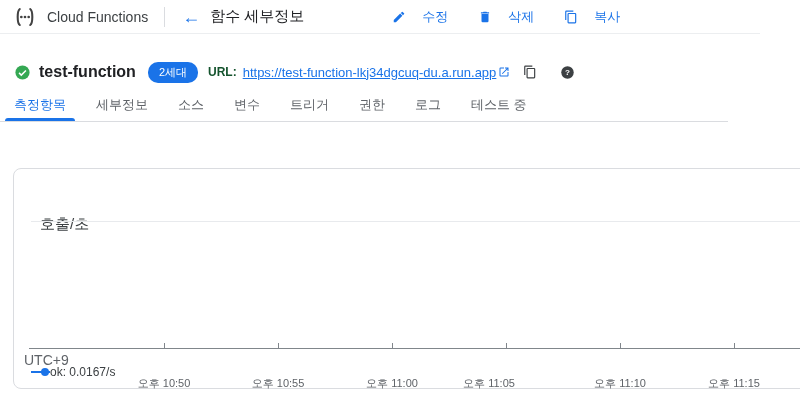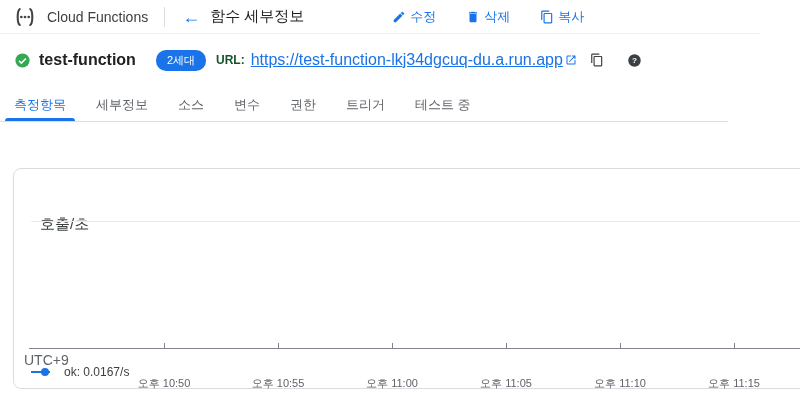--- a/index.html
+++ b/index.html
@@ -10,34 +10,34 @@
   .appbar { position: absolute; left: 0; top: 0; width: 760px; height: 34px;
     display: flex; align-items: center; padding-left: 12px;
     border-bottom: 1px solid #eceef0; background: #fff; }
   .logo { display: flex; align-items: center; }
   .product-name { margin-left: 9px; font-size: 14px; color: #3c4043; }
   .vdivider { width: 1px; height: 20px; background: #dadce0; margin: 0 15px 0 16px; }
   .back-arrow { color: #1a73e8; font-size: 18px; font-weight: bold; cursor: pointer;
     margin: 0 10px 0 2px; line-height: 1; }
   .page-title { font-size: 15px; color: #202124; }
   .appbar-actions { display: flex; align-items: center; margin-left: 88px; gap: 30px; }
-  .act-btn { display: flex; align-items: center; gap: 4px; color: #1a73e8;
+  .act-btn { display: flex; align-items: center; gap: 16px; color: #1a73e8;
     font-size: 13px; cursor: pointer; background: none; border: none;
     font-family: inherit; }
   .act-btn svg { display: block; }
 
   
-  .fn-row { position: absolute; left: 0; top: 36px; width: 800px; height: 48px;
+  .fn-row { position: absolute; left: 0; top: 48px; width: 800px; height: 48px;
     display: flex; align-items: center; padding-left: 14px; }
   .fn-name { margin-left: 8px; font-size: 16px; font-weight: 600; color: #202124; }
-  .gen-badge { margin-left: 20px; background: #1a73e8; color: #fff; font-size: 11px;
+  .gen-badge { margin-left: 12px; background: #1a73e8; color: #fff; font-size: 11px;
     padding: 3px 11px; border-radius: 10px; white-space: nowrap; }
   .deploy-time { margin-left: 12px; font-size: 12px; color: #5f6368; white-space: nowrap; }
   .url-label { margin-left: 10px; font-size: 12px; font-weight: bold; color: #14532d; }
-  .url-link { margin-left: 6px; font-size: 16px; color: #1a73e8; text-decoration: underline;
+  .url-link { margin-left: 6px; font-size: 13px; color: #1a73e8; text-decoration: underline;
     cursor: pointer; display: inline-flex; align-items: center; gap: 2px; white-space: nowrap; }
   .icon-btn { border: none; background: none; cursor: pointer; display: flex;
     align-items: center; justify-content: center; padding: 0; }
   .copy-url-btn { margin-left: 13px; }
   .help-btn { margin-left: 23px; }
 
   
   .tabbar { position: absolute; left: 0; top: 88px; width: 728px; height: 34px;
     display: flex; align-items: flex-end; padding-left: 5px;
     border-bottom: 1px solid #dadce0; background: #fff; }
@@ -54,21 +54,21 @@
   .card-title { position: absolute; left: 26px; top: 13px; font-size: 15px; color: #3c4043; margin-top: 33px; }
   .gridline-top { position: absolute; left: 17px; right: 0; top: 52px; height: 1px;
     background: #e8eaed; }
   .x-axis { position: absolute; left: 15px; right: 0; top: 179px; height: 1px;
     background: #80868b; }
   .x-tick { position: absolute; width: 1px; height: 5px; top: 174px; background: #80868b; }
   .x-lab { position: absolute; top: 183px; font-size: 11px; color: #5f6368; }
   .x-lab.centered { width: 80px; text-align: center; margin-top: 24px; }
   .tz-label { position: absolute; left: 10px; top: 183px; font-size: 14px; color: #5f6368; }
   .legend { position: absolute; left: 17px; top: 196px; display: flex;
-    align-items: center; gap: 14px; cursor: pointer; }
+    align-items: center; gap: 0; cursor: pointer; }
   .legend-marker { position: relative; width: 19px; height: 8px; }
   .legend-marker .line { position: absolute; left: 0; right: 0; top: 3px; height: 2px;
     background: #1a73e8; }
   .legend-marker .dot { position: absolute; right: 1px; top: 0; width: 8px; height: 8px;
     border-radius: 50%; background: #1a73e8; }
   .legend-text { font-size: 12px; color: #3c4043; }
 </style>
 </head>
 <body>
 
@@ -148,22 +148,23 @@
       </svg>
     </span>
   </button>
 </div>
 
 <div class="tabbar">
   <span class="tab active">측정항목</span>
   <span class="tab">세부정보</span>
   <span class="tab">소스</span>
   <span class="tab">변수</span>
+  <span class="tab">트리거</span>
   <span class="tab">권한</span>
-  <span class="tab">트리거</span>
+  <span class="tab">로그</span>
   <span class="tab">테스트 중</span>
 </div>
 
 <div class="card">
   <div class="card-title">호출/초</div>
 
   <div class="gridline-top"></div>
   <div style="position:absolute; left:15px; right:0; top:52px; height:127px;"></div>
   <div class="x-axis"></div>
 
@@ -171,21 +172,21 @@
   <div class="x-tick" style="left:264px;"></div>
   <div class="x-tick" style="left:378px;"></div>
   <div class="x-tick" style="left:492px;"></div>
   <div class="x-tick" style="left:606px;"></div>
   <div class="x-tick" style="left:720px;"></div>
 
   <div class="tz-label">UTC+9</div>
   <div class="x-lab centered" style="left:110px;">오후 10:50</div>
   <div class="x-lab centered" style="left:224px;">오후 10:55</div>
   <div class="x-lab centered" style="left:338px;">오후 11:00</div>
-  <div class="x-lab centered" style="left:452px;">오후 11:05</div>
+  <div class="x-lab centered" style="left:435px;">오후 11:05</div>
   <div class="x-lab centered" style="left:566px;">오후 11:10</div>
   <div class="x-lab centered" style="left:680px;">오후 11:15</div>
 
   <div class="legend">
     <span class="legend-marker">
       <span class="line"></span>
         <span class="dot"></span>
     </span>
     <span class="legend-text">ok: 0.0167/s</span>
   </div>

